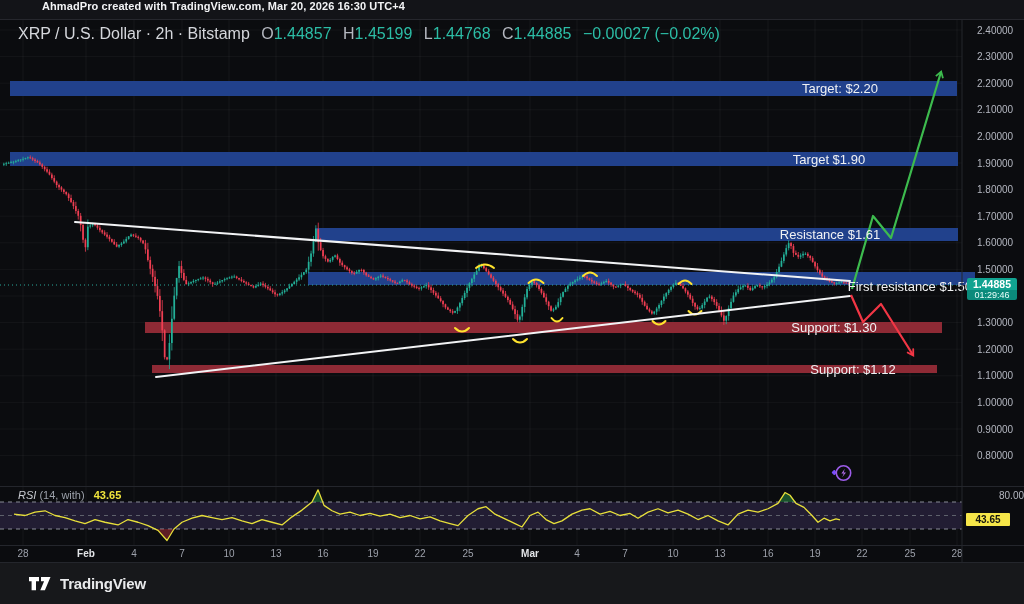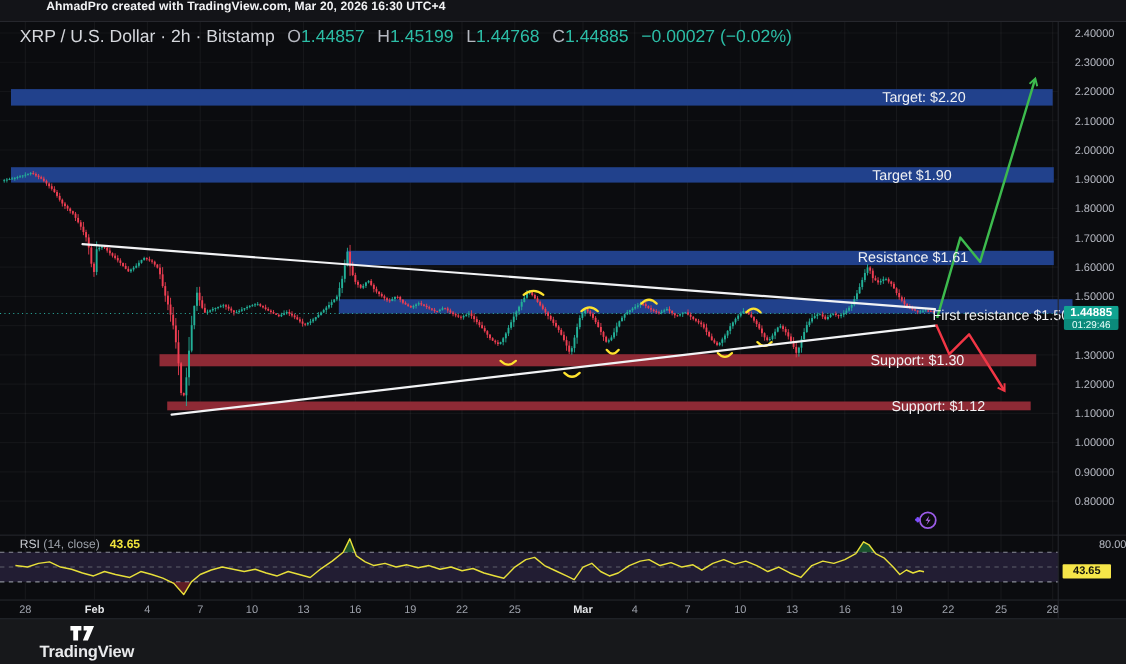--- a/index.html
+++ b/index.html
@@ -12,28 +12,28 @@
   #plot{position:absolute;left:0;top:0;width:1024px;height:604px;}
   #legend{position:absolute;left:18px;top:25px;font-size:16px;color:#d5d7dc;white-space:nowrap;z-index:5;}
   #legend .k{color:#b5b8c0;margin-left:7px;}
   #legend .v{color:#2cbda6;}
   #legend .chg{color:#2cbda6;margin-left:7px;}
   #pricebadge{position:absolute;left:967px;top:278px;width:50px;z-index:6;text-align:center;
               border-radius:2px;overflow:hidden;}
   #pricebadge .p{background:#11a391;color:#fff;font-size:10.5px;line-height:12px;font-weight:bold;}
   #pricebadge .cd{background:#0b8a7b;color:#eafffb;font-size:9px;line-height:10px;}
   #rsilegend{position:absolute;left:18px;top:489px;font-size:11px;color:#9ba0a9;z-index:5;white-space:nowrap;}
-  #rsilegend .t{color:#c9ccd2;}
+  #rsilegend .t{color:#c9ccd2;font-style:italic;}
   #rsilegend .val{color:#f0e43c;font-weight:bold;margin-left:6px;}
   #rsitop{position:absolute;left:999px;top:490px;font-size:10px;color:#b4b7c0;z-index:5;}
   #rsibadge{position:absolute;left:966px;top:513px;width:44px;height:13px;background:#f6e649;color:#15160f;
             font-size:10px;line-height:13px;text-align:center;font-weight:bold;border-radius:1px;z-index:6;}
   #footer{position:absolute;left:0;top:563px;width:1024px;height:41px;background:#17181b;display:flex;align-items:center;}
   #footer .brand{color:#e9eaec;font-size:15px;font-weight:bold;margin-left:8px;letter-spacing:-.2px;}
-  #tvlogo{margin-left:28px;display:flex;align-items:center;flex-direction:column;}
+  #tvlogo{margin-left:28px;display:flex;align-items:center;}
   #boltwrap{position:absolute;left:826px;top:462px;z-index:5;}
   .sep{position:absolute;left:0;width:1024px;height:1px;background:#24262c;z-index:4;}
 </style>
 </head>
 <body>
 
 <div id="app">
   <div id="topbar">
     <span class="wm">AhmadPro created with TradingView.com, Mar 20, 2026 16:30 UTC+4</span>
   </div>
@@ -877,21 +877,21 @@
     <span class="chg">−0.00027 (−0.02%)</span>
   </div>
 
   <div id="pricebadge">
     <div class="p">1.44885</div>
     <div class="cd">01:29:46</div>
   </div>
 
   <div id="rsilegend">
     <span class="t">RSI</span>
-    <span>(14, close)</span>
+    <span>(14, with)</span>
     <span class="val">43.65</span>
   </div>
   <div id="rsitop">80.00</div>
   <div id="rsibadge">43.65</div>
 
   <div id="boltwrap">
     <svg width="30" height="22" viewBox="0 0 30 22">
       <path d="M7 10.5 l2.6 0 M8.3 9.2 l0 2.6" stroke="#7c4dff" stroke-width="2.4" stroke-linecap="round"></path>
       <circle cx="17.5" cy="11" r="7.2" fill="none" stroke="#9c5ce8" stroke-width="1.6"></circle>
       <path d="M18.8 6.8 l-3.4 4.6 h2.4 l-1.6 3.8 3.8 -4.8 h-2.4 z" fill="#b06ae8"></path>

